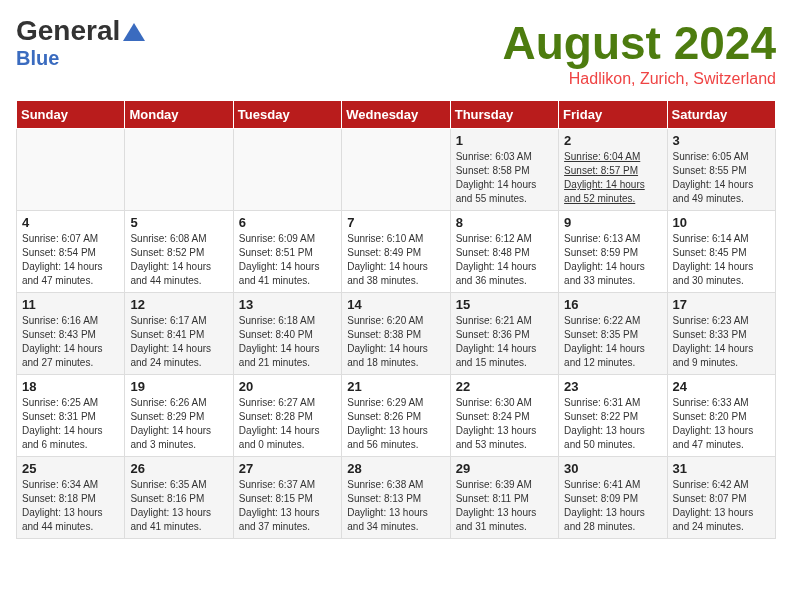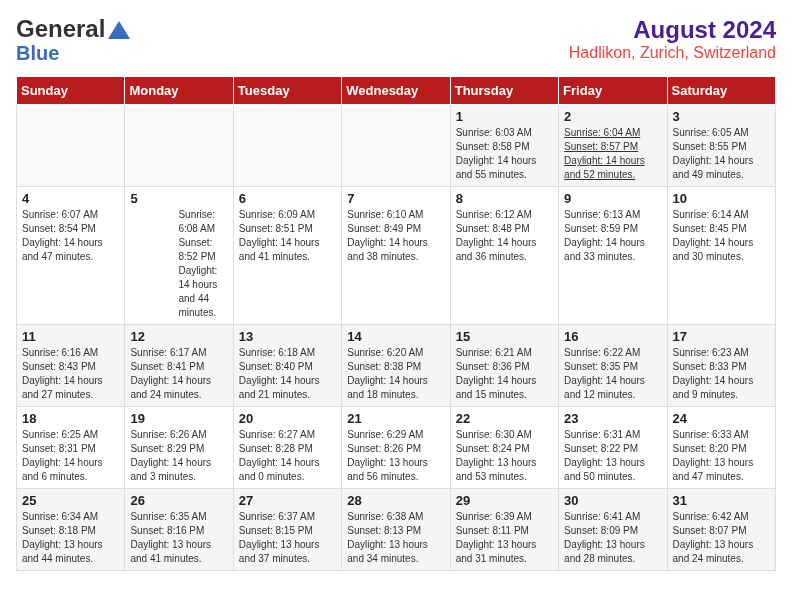--- a/index.html
+++ b/index.html
@@ -13,23 +13,23 @@
     .header-area {
       display: flex;
       justify-content: space-between;
       align-items: flex-start;
       margin-bottom: 12px;
     }
     .title-area {
       text-align: right;
     }
     .main-title {
-      font-size: 24px;
+      font-size: 46px;
       font-weight: bold;
-      color: #4c1d95;
+      color: #4d7c0f;
     }
     .subtitle {
       font-size: 16px;
       color: #ef4444;
     }
     .calendar {
       width: 100%;
       border-collapse: collapse;
       font-size: 11px;
     }
@@ -80,21 +80,21 @@
       display: flex;
       align-items: center;
     }
   </style>
 </head>
 <body>
 
 <div class="header-area">
   <div class="logo-block">
     <div class="logo-top-row">
-      <span style="font-size:24px;font-weight:bold;color:#333;">General</span>
+      <span style="font-size:28px;font-weight:bold;color:#333;">General</span>
       <svg width="22" height="18" viewBox="0 0 22 18" style="margin-left:3px;margin-top:2px;">
         <polygon points="0,18 11,0 22,18" fill="#3a6bbf"></polygon>
       </svg>
     </div>
     <span style="font-size:20px;font-weight:bold;color:#3a6bbf;">Blue</span>
   </div>
   <div class="title-area">
     <div class="main-title">August 2024</div>
     <div class="subtitle">Hadlikon, Zurich, Switzerland</div>
   </div>
@@ -143,21 +143,21 @@
       <tr>
         <td>
           <span class="day-number">4</span>
           <div class="day-detail" style="white-space: pre-line;">Sunrise: 6:07 AM
 Sunset: 8:54 PM
 Daylight: 14 hours
 and 47 minutes.</div>
         </td>
         <td>
           <span class="day-number">5</span>
-          <div class="day-detail" style="white-space: pre-line; margin-left: 48px;">Sunrise: 6:08 AM
+          <div class="day-detail" style="white-space: pre-line;">Sunrise: 6:08 AM
 Sunset: 8:52 PM
 Daylight: 14 hours
 and 44 minutes.</div>
         </td>
         <td>
           <span class="day-number">6</span>
           <div class="day-detail" style="white-space: pre-line;">Sunrise: 6:09 AM
 Sunset: 8:51 PM
 Daylight: 14 hours
 and 41 minutes.</div>

